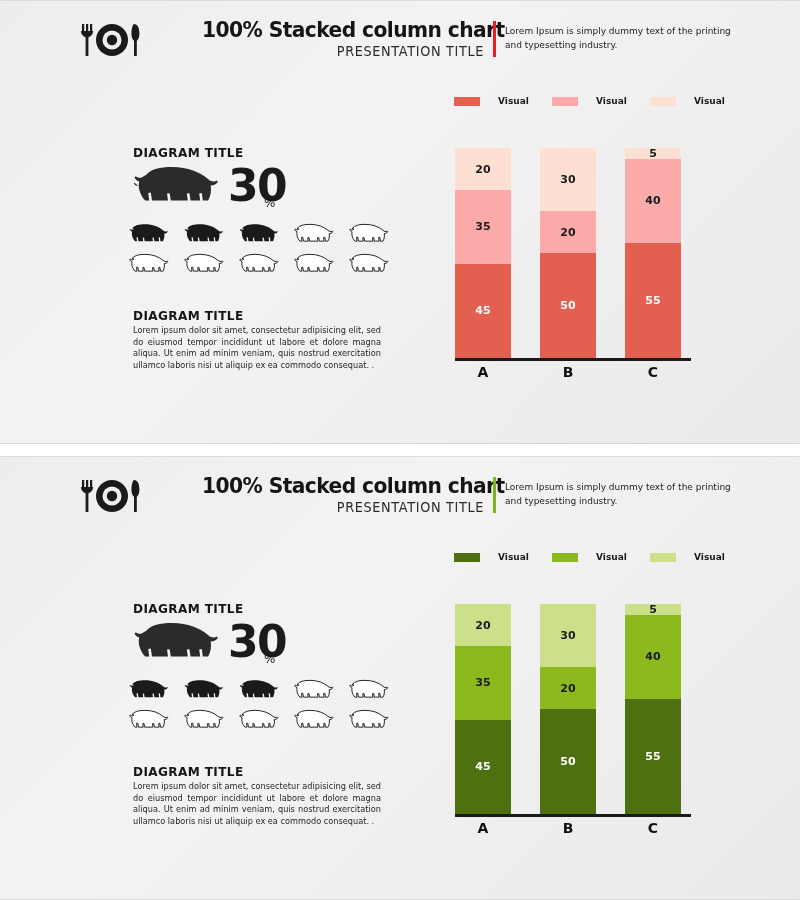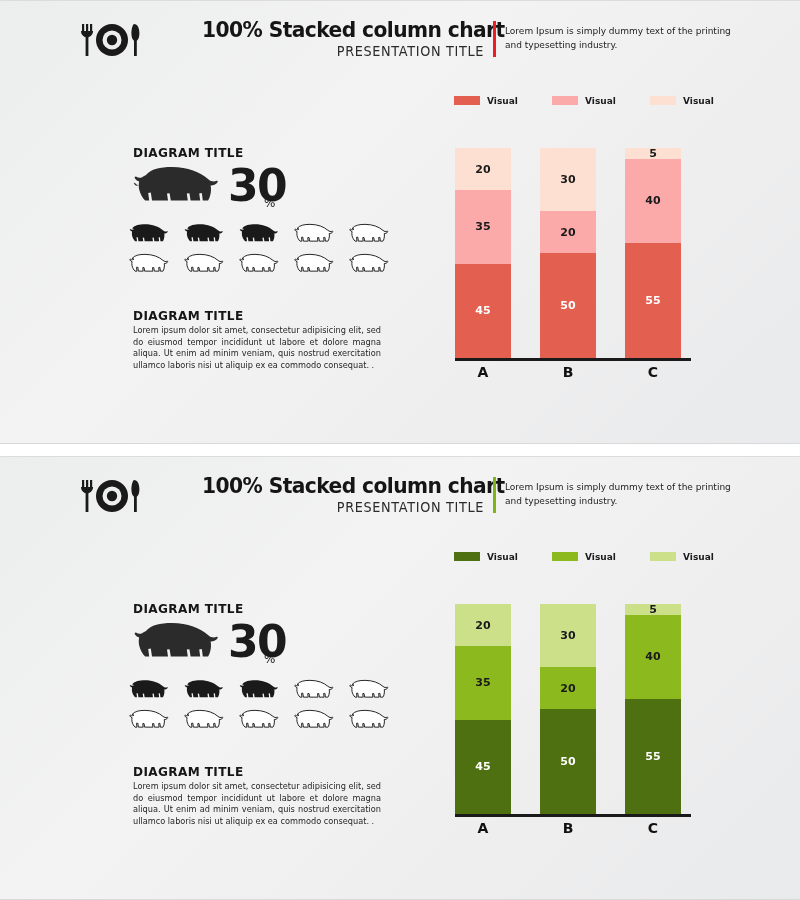--- a/index.html
+++ b/index.html
@@ -73,21 +73,21 @@
   .d2-title { left:133px; top:308px; }
   .body-copy {
     position:absolute; left:133px; top:325px; width:248px;
     font-family:"DejaVu Sans", sans-serif;
     font-size:8.2px; line-height:11.6px; color:#262626; text-align:justify;
   }
 
   
   .chart { position:absolute; left:430px; top:96px; width:310px; height:290px; }
   .legend { position:absolute; left:24px; top:0; width:280px; height:16px; }
-  .legend-item { position:absolute; display:flex; align-items:flex-start; gap:7px; }
+  .legend-item { position:absolute; display:flex; align-items:center; gap:18px; }
   .legend-sw { width:26px; height:9px; }
   .legend-tx {
     font-family:"DejaVu Sans", sans-serif; font-size:9px;
     font-weight:bold; color:#1c1c1c;
   }
   .plot { position:absolute; left:0; top:30px; width:310px; height:232px; }
   .col { position:absolute; bottom:0; width:56px; }
   .seg {
     position:relative; width:100%;
     display:flex; align-items:center; justify-content:center;

